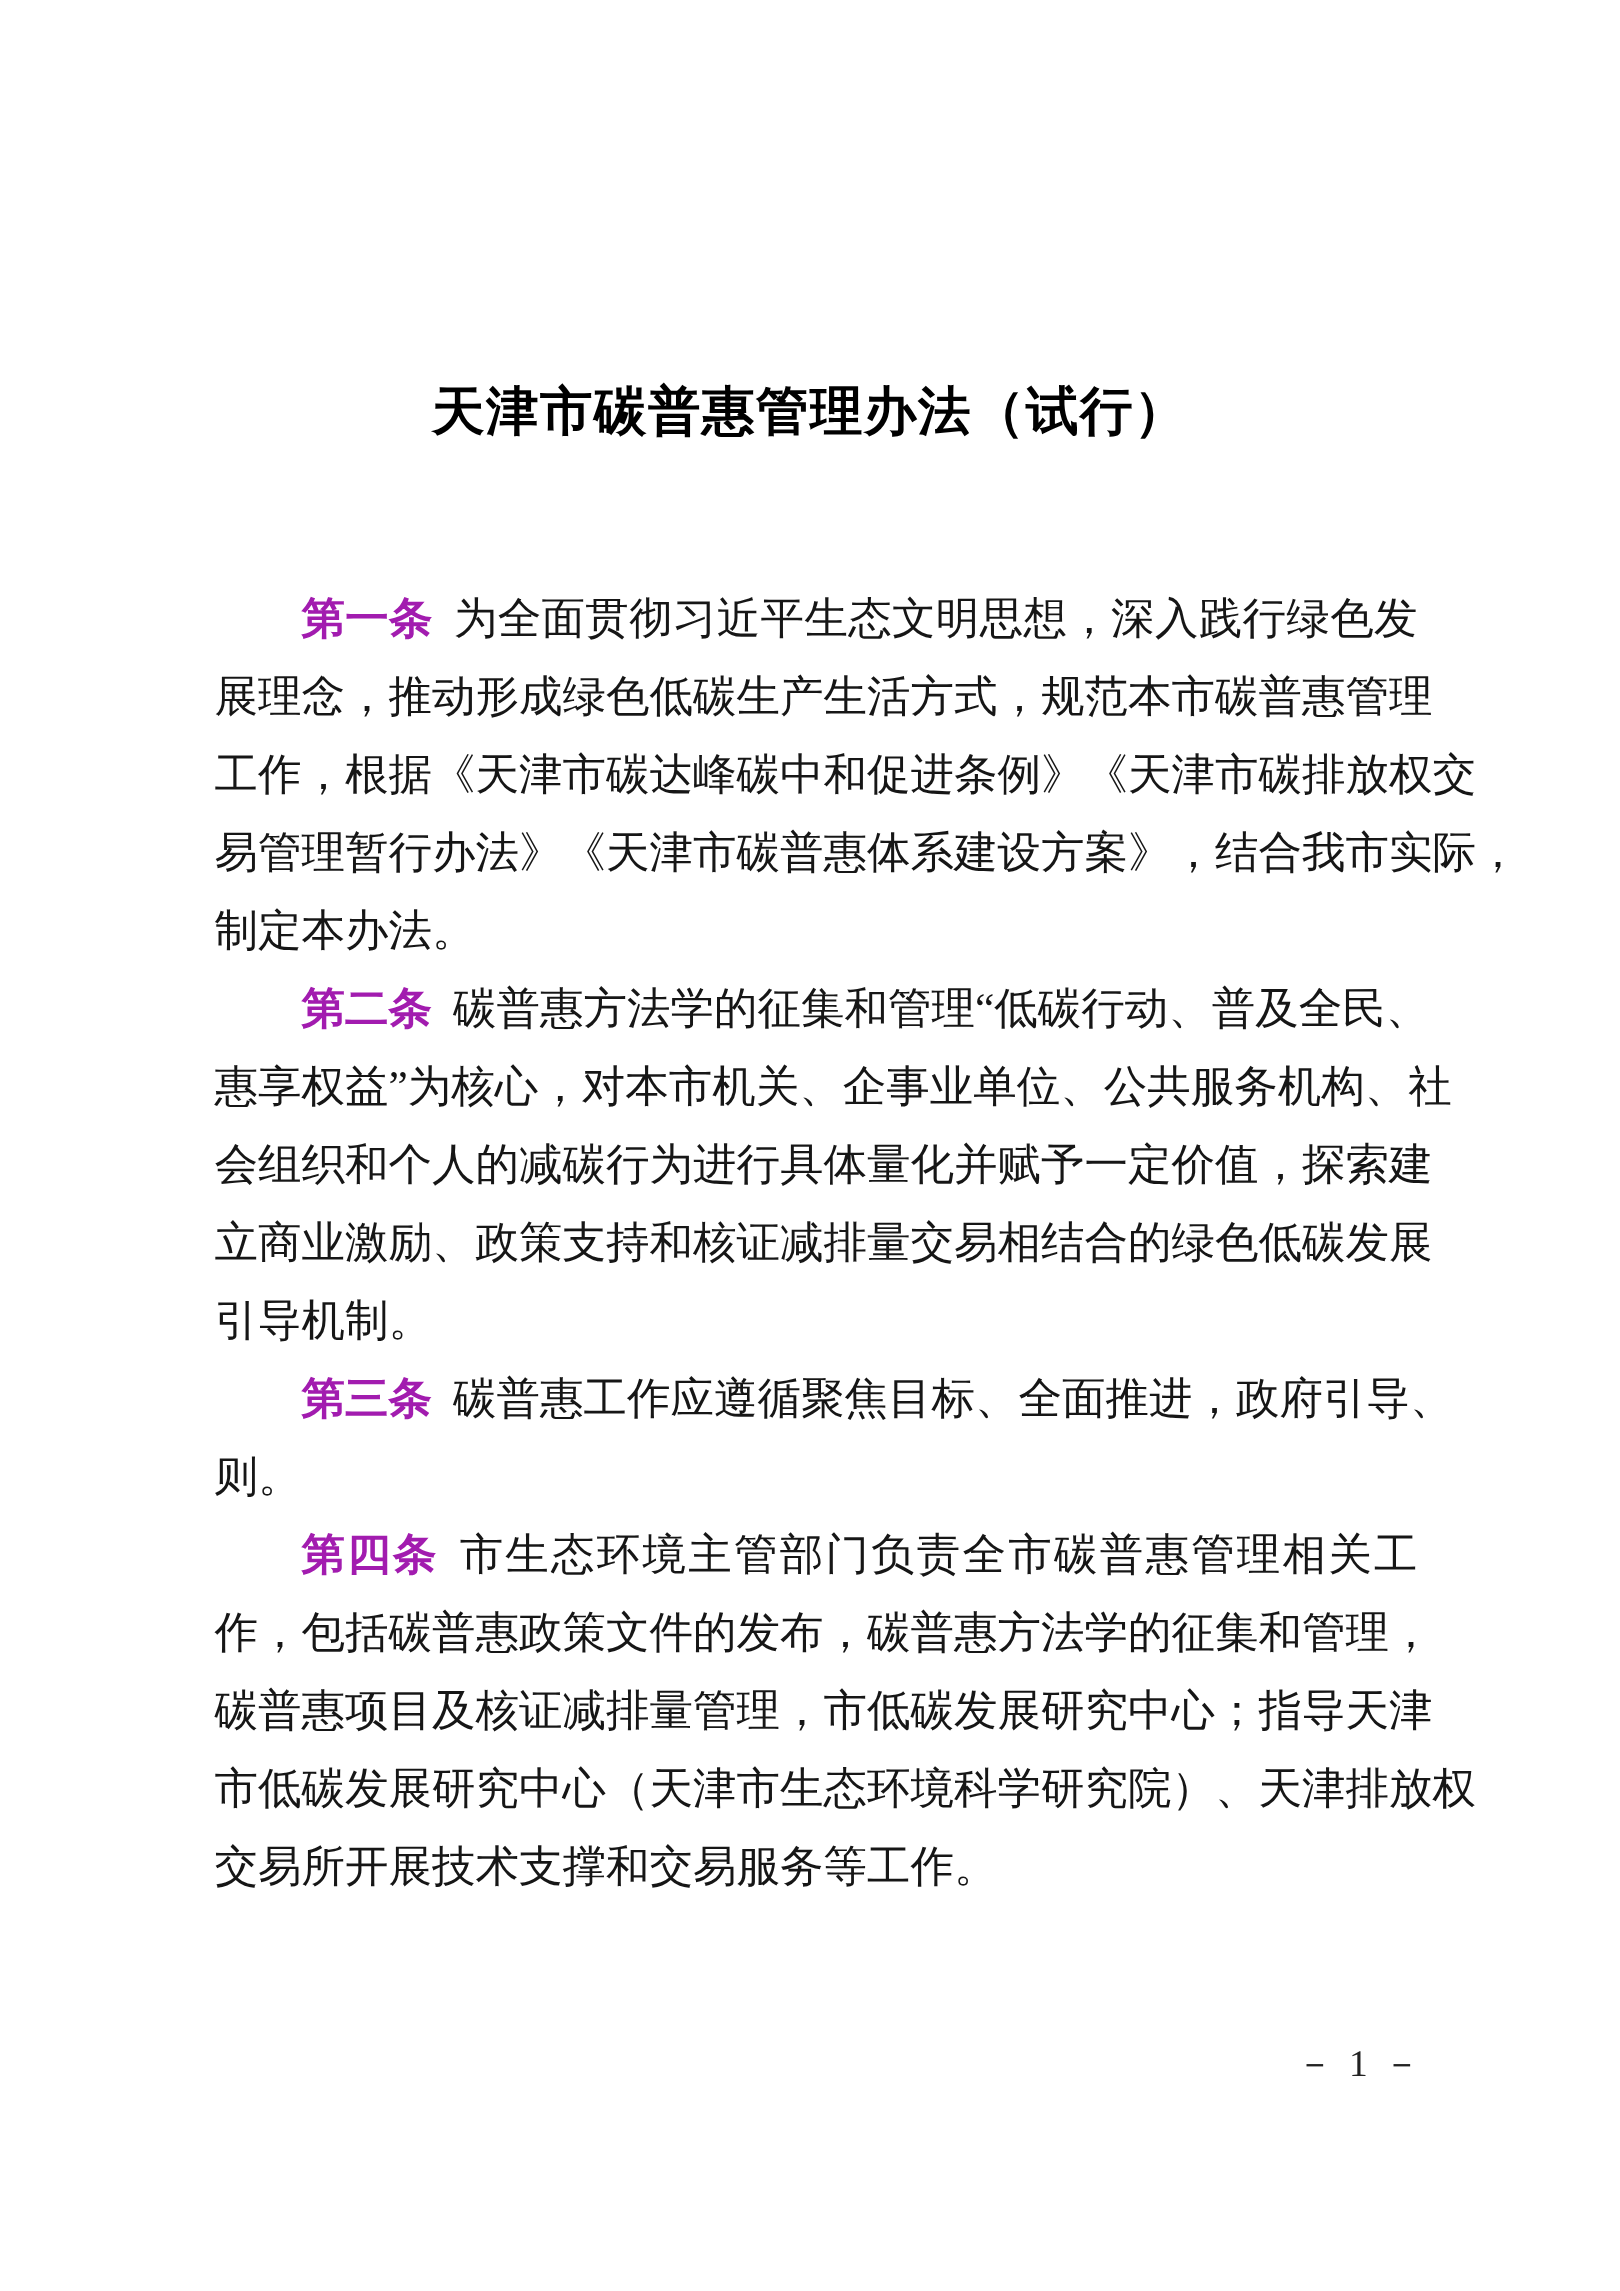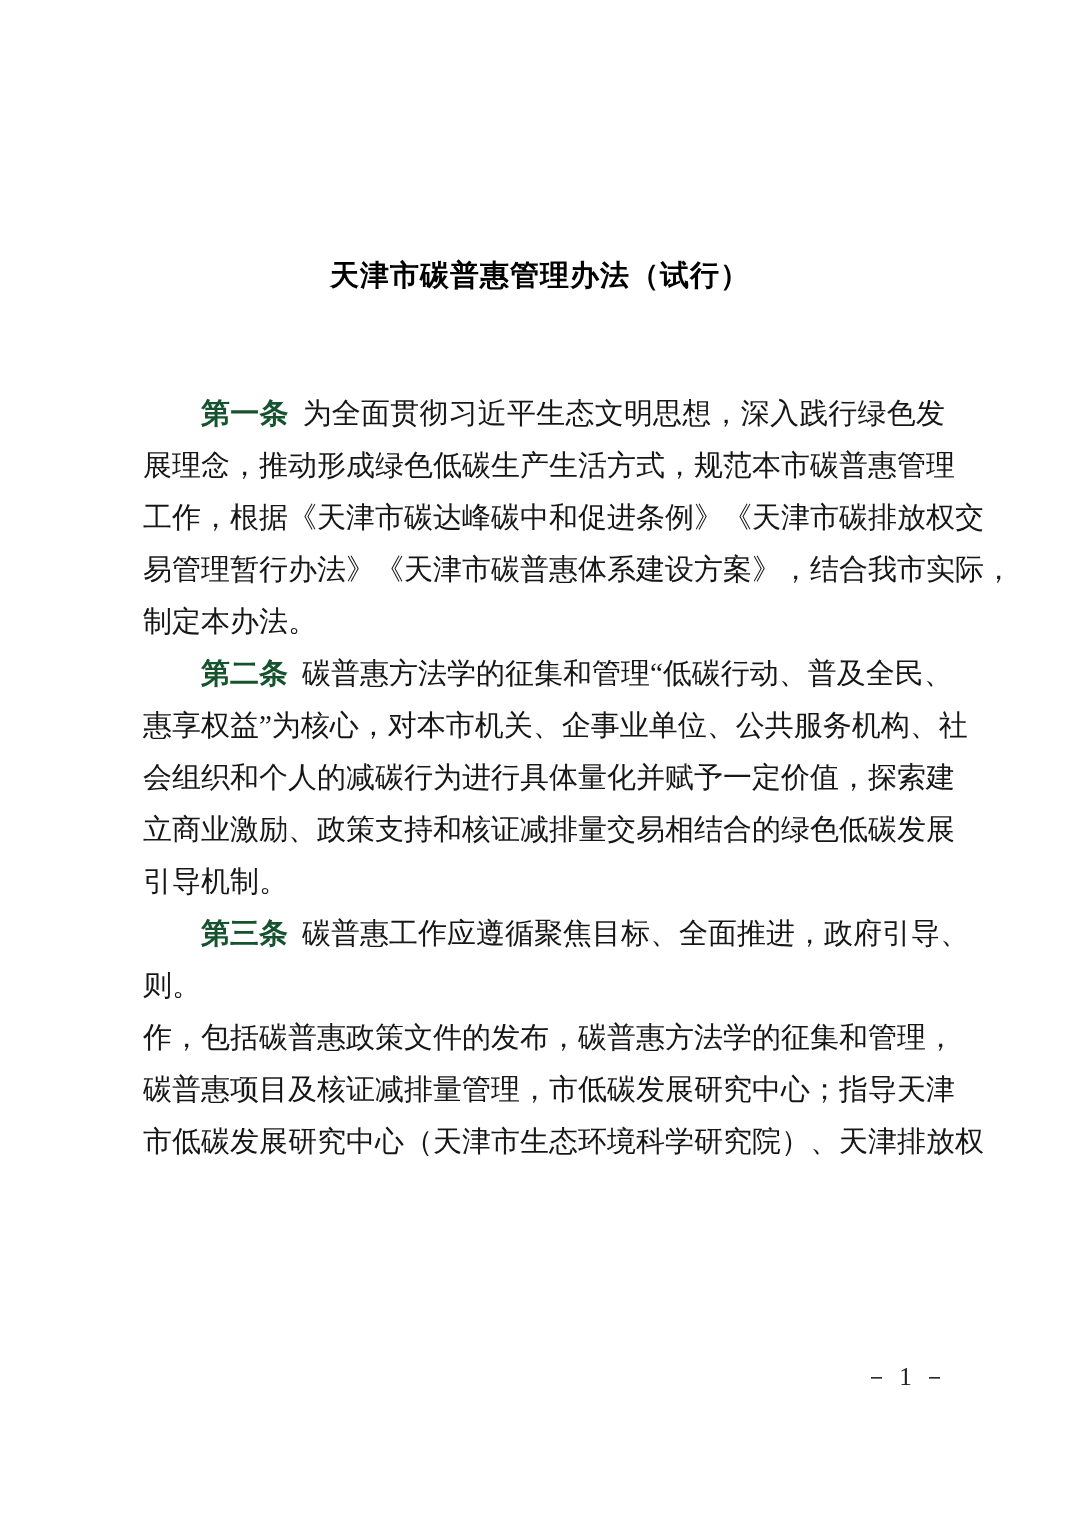--- a/index.html
+++ b/index.html
@@ -12,21 +12,21 @@
     font-family: "Liberation Serif", "DejaVu Serif", serif;
     overflow: hidden;
   }
   .doc-title {
     position: absolute;
     top: 251px;
     left: 0;
     width: 100%;
     margin: 0;
     text-align: center;
-    font-size: 29px;
+    font-size: 35px;
     line-height: 48px;
     font-weight: bold;
     letter-spacing: 1px;
     color: #000000;
   }
   .chapter-heading {
     position: absolute;
     top: 339px;
     left: 0;
     width: 100%;
@@ -57,21 +57,21 @@
   .line.last {
     text-align-last: left;
   }
   .line.indent {
     padding-left: 58px;
   }
   .article-label {
     font-weight: bold;
     font-family: "Liberation Sans", "DejaVu Sans", sans-serif;
     margin-right: 14px;
-    color: #14532d;
+    color: #a21caf;
   }
   .page-number {
     position: absolute;
     top: 1362px;
     right: 131px;
     font-size: 25px;
     line-height: 30px;
     letter-spacing: 2px;
     color: #222222;
   }
@@ -104,25 +104,27 @@
 
     <div class="line"><span>立商业激励、政策支持和核证减排量交易相结合的绿色低碳发展</span></div>
 
     <div class="line last"><span>引导机制。</span></div>
 
     <div class="line indent"><span class="article-label">第三条</span><span>碳普惠工作应遵循聚焦目标、全面推进，政府引导、</span></div>
 
 
     <div class="line last"><span>则。</span></div>
 
+    <div class="line indent"><span class="article-label">第四条</span><span>市生态环境主管部门负责全市碳普惠管理相关工</span></div>
 
     <div class="line"><span>作，包括碳普惠政策文件的发布，碳普惠方法学的征集和管理，</span></div>
 
     <div class="line"><span>碳普惠项目及核证减排量管理，市低碳发展研究中心；指导天津</span></div>
 
     <div class="line"><span>市低碳发展研究中心（天津市生态环境科学研究院）、天津排放权</span></div>
 
+    <div class="line last"><span>交易所开展技术支撑和交易服务等工作。</span></div>
 
   </div>
 
   <div class="page-number">－ 1 －</div>
 
 </div>
 
 </body></html>

